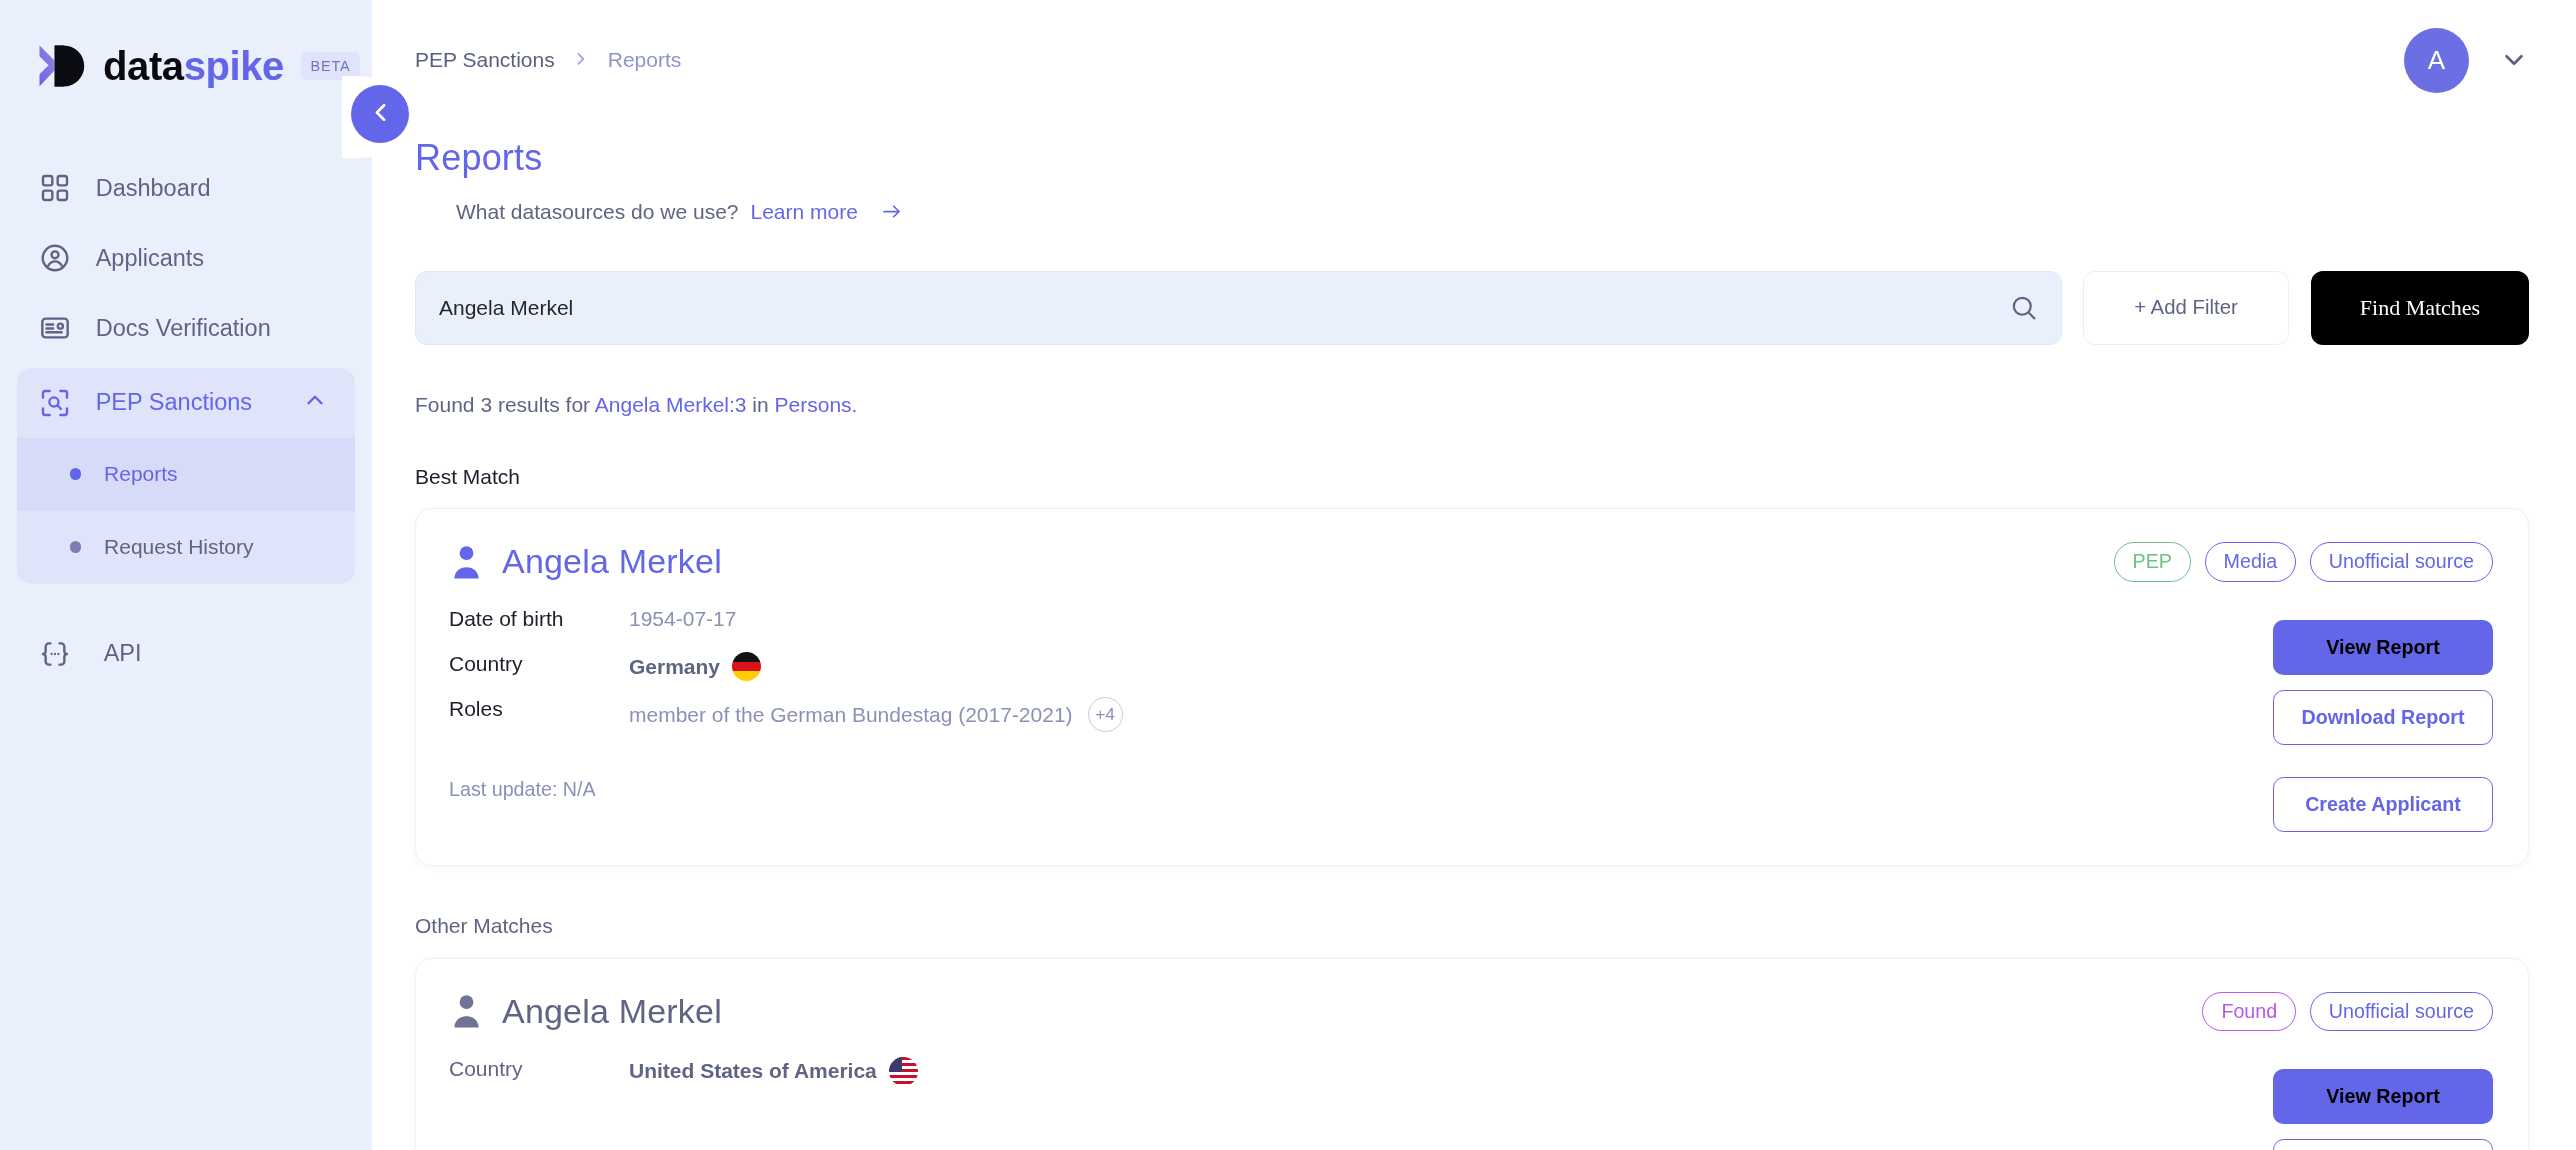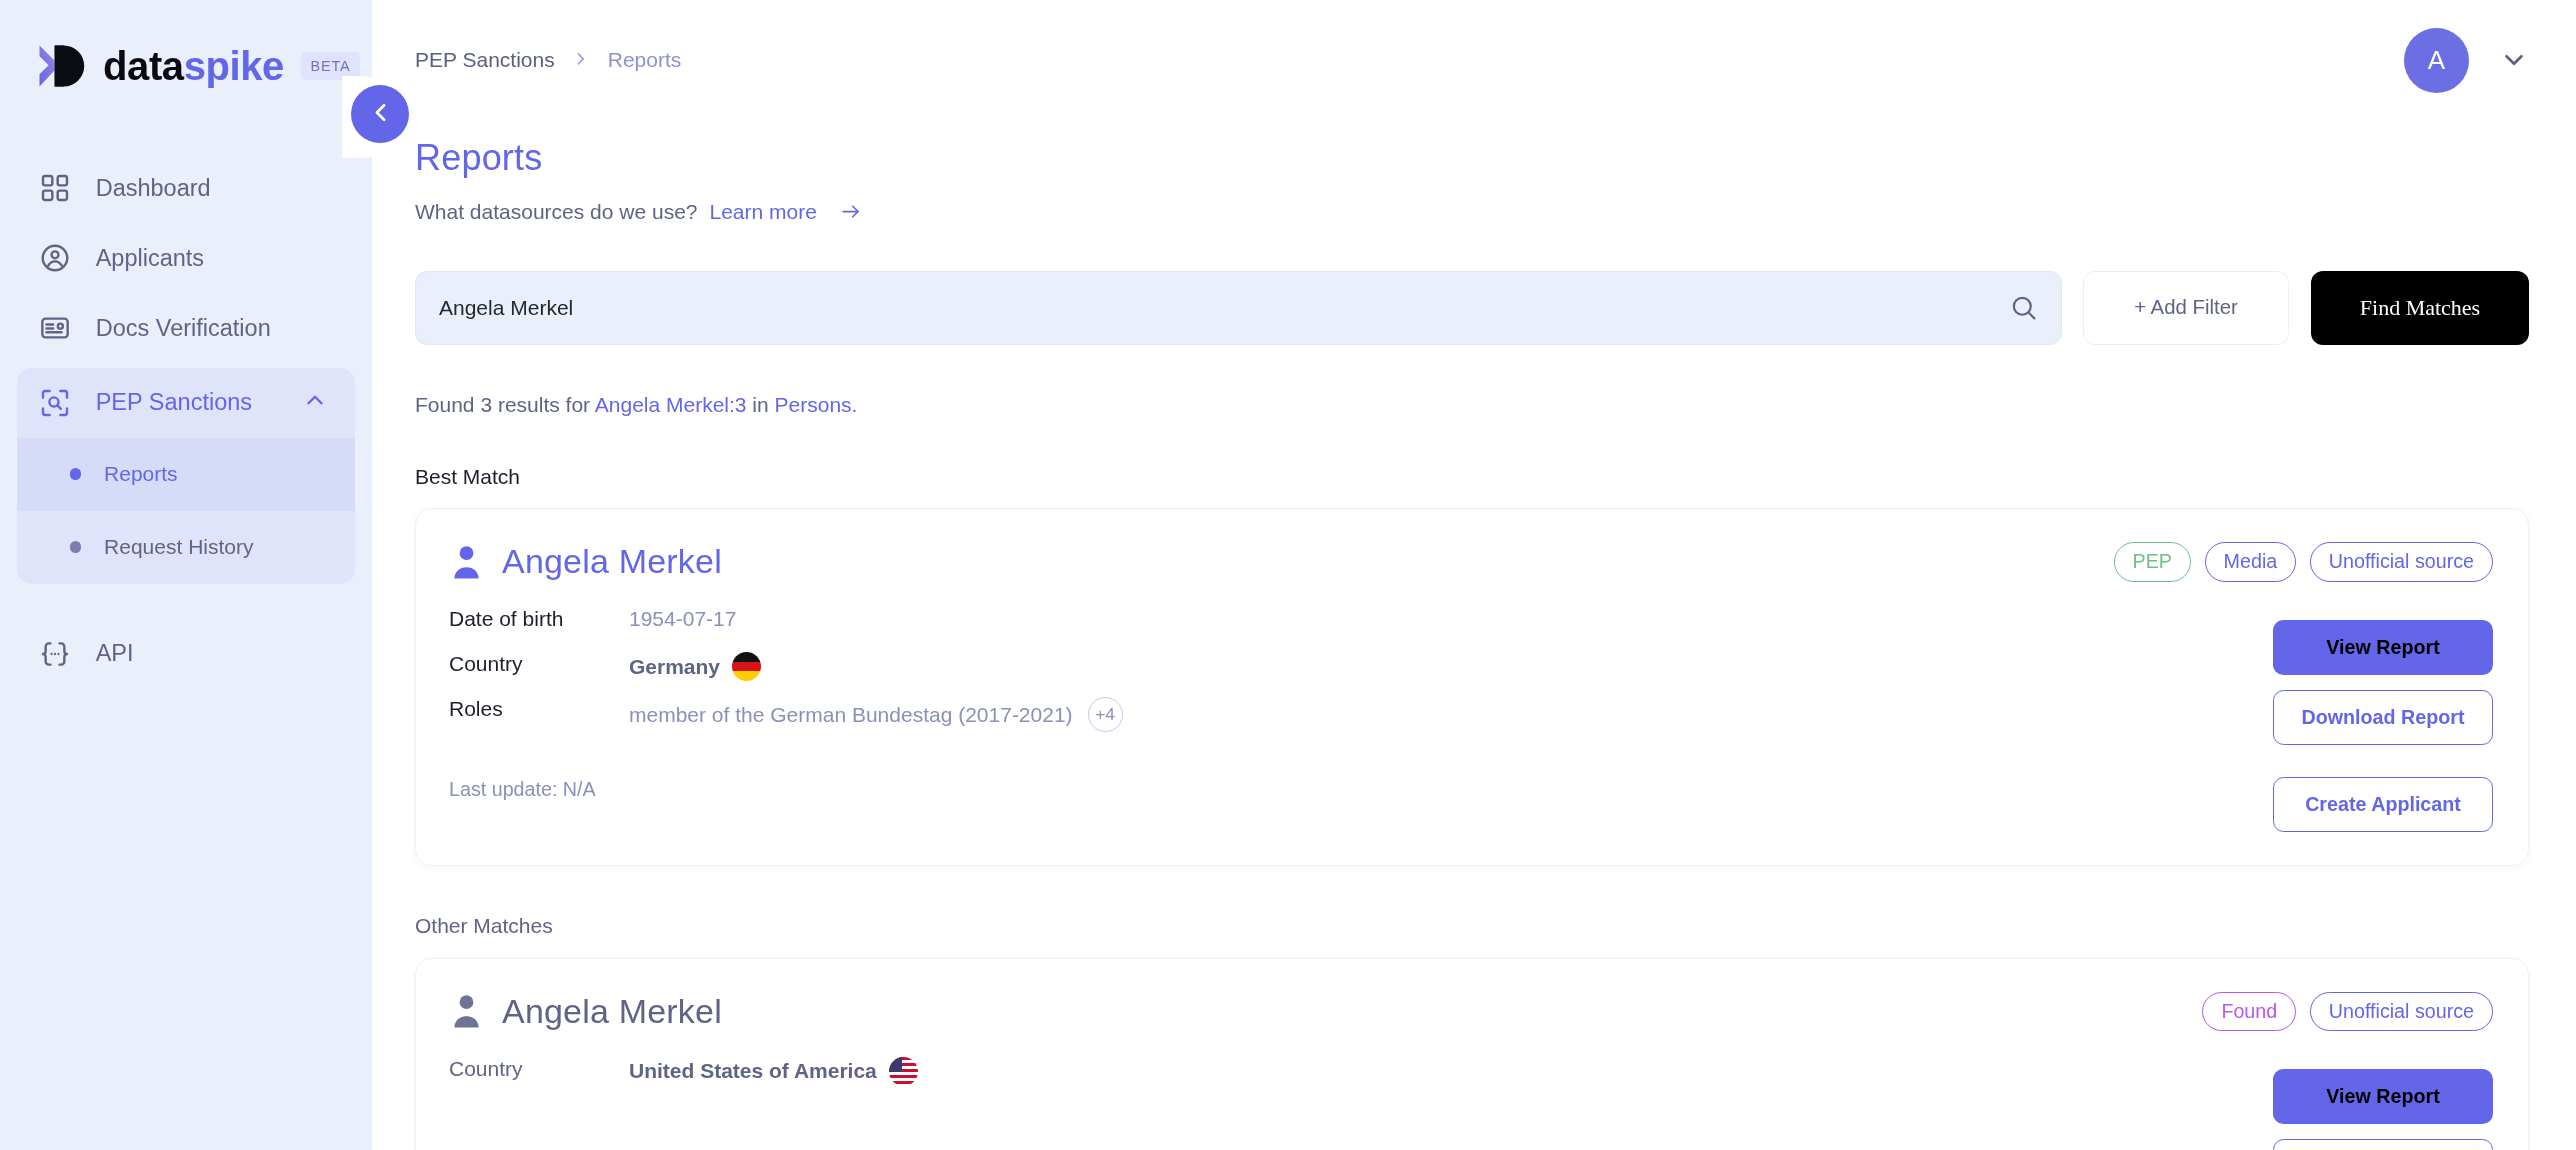--- a/index.html
+++ b/index.html
@@ -73,21 +73,21 @@
     font-size: 21px;
     cursor: pointer;
   }
   .subitem .dot { width: 11.4px; height: 11.4px; border-radius: 50%; background: #7a7fb0; flex-shrink: 0; }
   .subitem .lbl { margin-left: 23px; }
   .subitem.active { background: #d6dbf7; }
   .subitem.active .dot { background: #6366e8; }
   .subitem.active .lbl { color: #6366e8; }
   .subitem:not(.active) .lbl { color: #5f6484; }
 
-  .nav-after { margin-top: 35px; }
+  .nav-after { margin-top: 35px; gap: 8px; }
 
   
   .collapse-wrap {
     position: absolute;
     left: 342px; top: 76px;
     width: 76px; height: 82px;
     z-index: 40;
   }
   .collapse-notch {
     position: absolute; inset: 0;
@@ -141,21 +141,21 @@
     font-size: 36px;
     font-weight: 400;
     letter-spacing: 0.2px;
     margin-top: 16.7px;
   }
   .subtitle-row {
     display: flex; align-items: center;
     margin-top: 21px;
     font-size: 21px;
   }
-  .subtitle-q { color: #5f6484; }
+  .subtitle-q { color: #5f6484; margin-left: 41px; }
   .learn-more { color: #6366e8; margin-left: 12px; cursor: pointer; }
   .learn-arrow { margin-left: 21px; color: #6366e8; display:flex; cursor:pointer; }
 
   .search-row { display: flex; align-items: center; margin-top: 47px; }
   .search-box {
     flex: 1;
     height: 74px;
     background: #eaf0fb;
     border: 1.5px solid #dfe6f7;
     border-radius: 12px;

